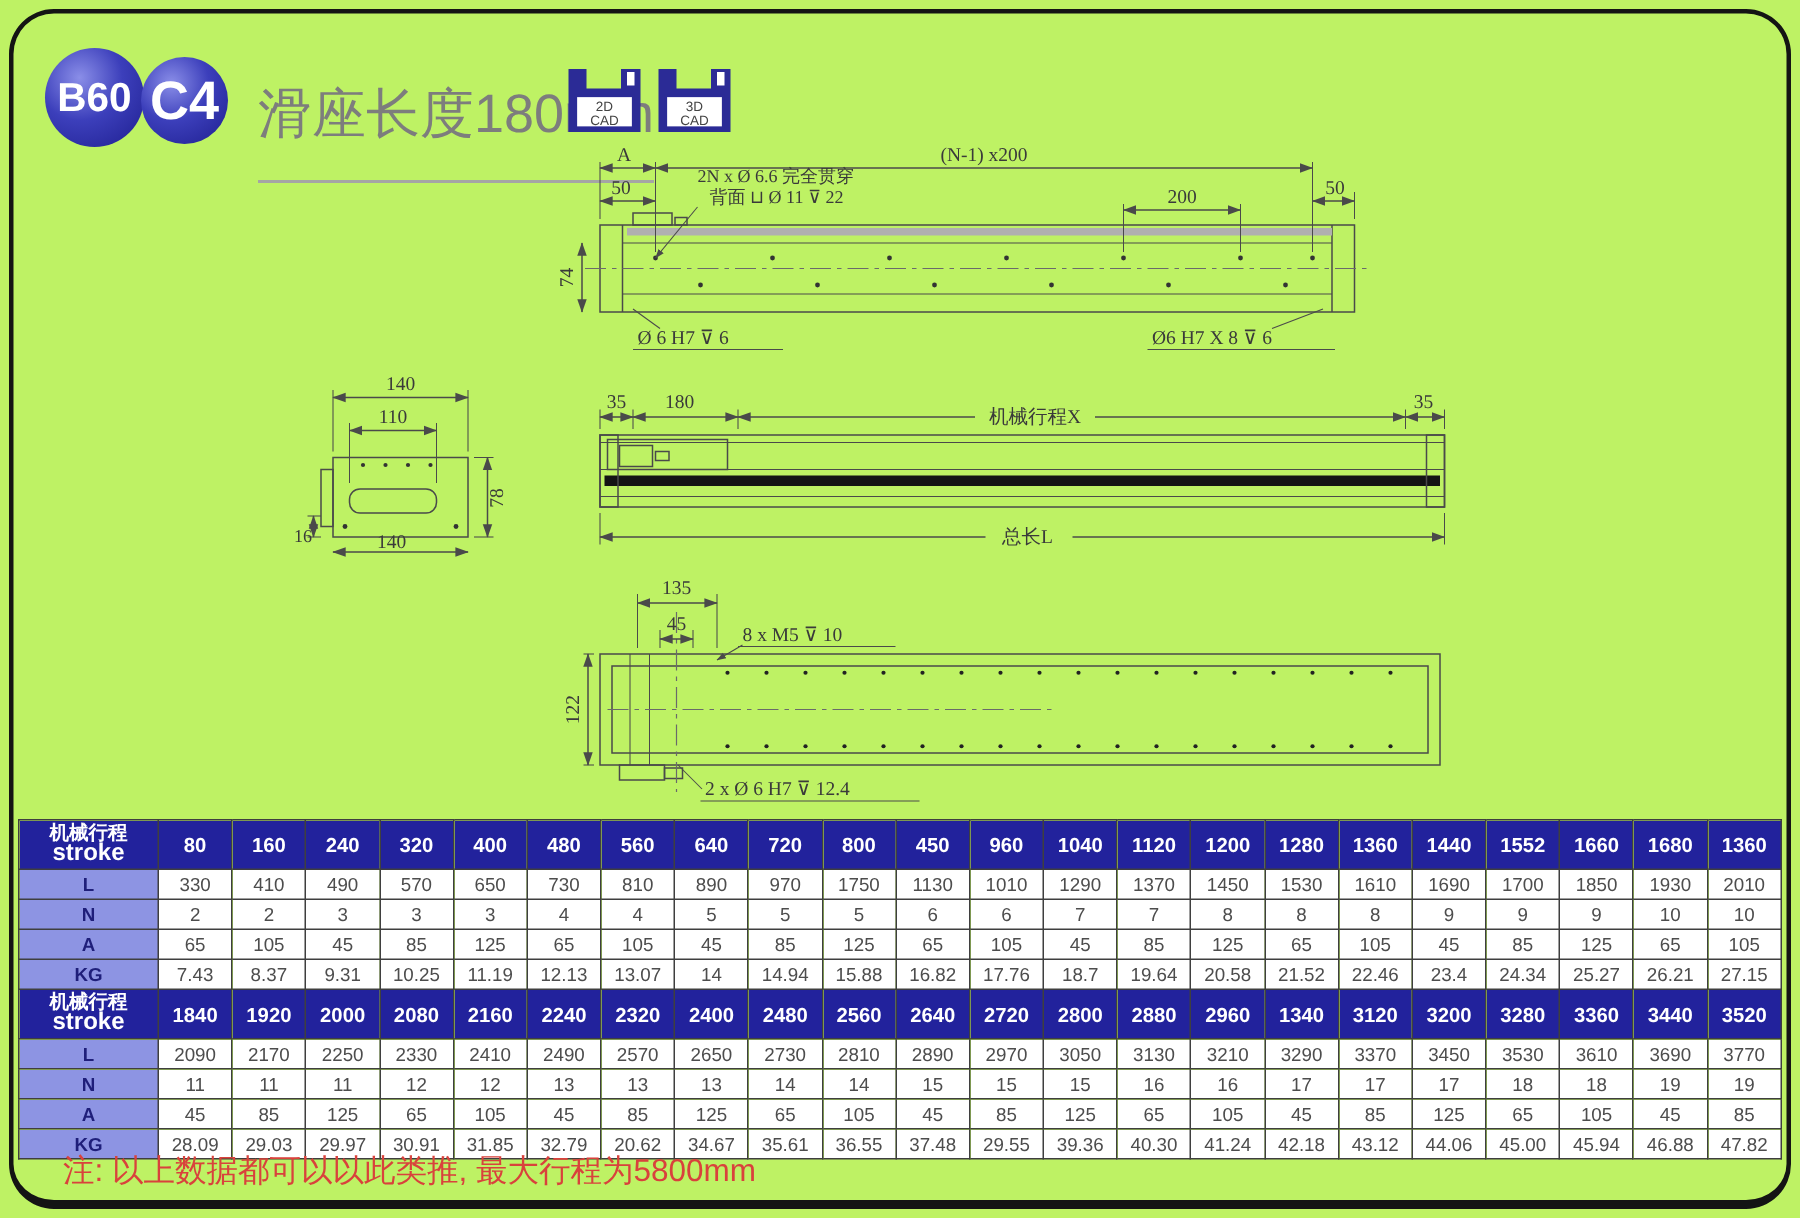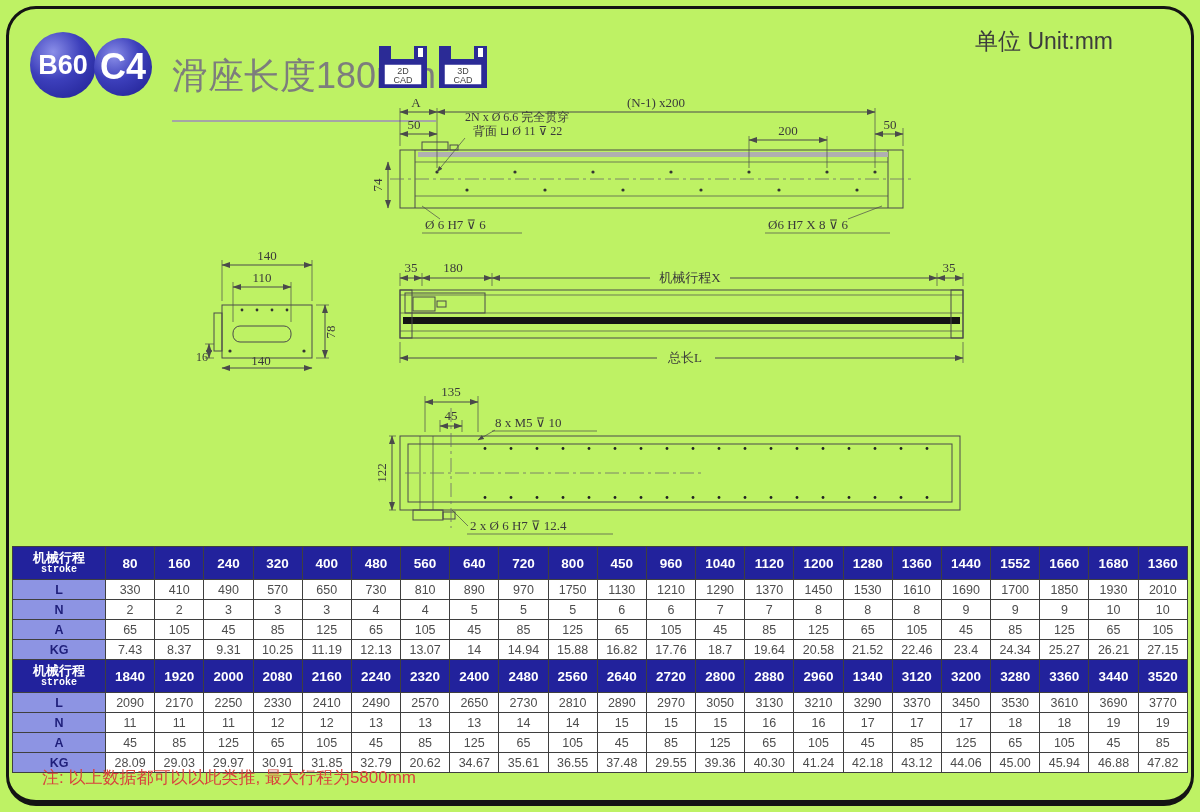--- a/index.html
+++ b/index.html
@@ -29,35 +29,34 @@
   svg.dwg text.sm{font-size:12px;}
   svg.dwg text.mid{text-anchor:middle;}
 
   
   .spec-wrap{position:absolute;left:12px;top:546px;width:1176px;}
   table.spec{border-collapse:collapse;width:100%;table-layout:fixed;border:1px solid #14b8a6;}
   table.spec td{border:1px solid #3f3f3f;text-align:center;font-size:12.5px;color:#4d4d4d;
                 padding:0;height:19px;white-space:nowrap;overflow:hidden;background:#fff;}
   table.spec tr.hdr td{background:#22229c;color:#ffffff;font-weight:bold;font-size:13.5px;height:32px;}
   table.spec td.lblh{width:92px;line-height:1.05;}
-  table.spec td.lblh .l1{font-size:13px;} table.spec td.lblh .l2{font-size:10px;font-family:Liberation Mono, monospace;}
+  table.spec td.lblh .l1{font-size:13px;} table.spec td.lblh .l2{font-size:16px;}
   table.spec td.lbl{background:#8d94e3;color:#1f1f7a;font-weight:bold;font-size:12.5px;}
 
-  .note{position:absolute;left:42px;top:766px;font-size:17px;color:#d9423c;}
+  .note{position:absolute;left:42px;top:766px;font-size:21px;color:#d9423c;}
 </style>
 </head>
 <body>
 
 <div class="page">
   <div class="frame"></div>
 
   <div class="badge b1">B60</div>
   <div class="badge b2">C4</div>
   <div class="subtitle">滑座长度180mm</div>
-  <div class="unit">单位 Unit:mm</div>
 
   <svg class="cadicon c2d" width="52" height="46" viewBox="0 0 52 46">
     <path d="M2 2 H14 V15 H37 V2 H50 V44 H2 Z" fill="#2b2b96"></path>
     <rect x="41" y="4" width="5" height="9" fill="#ffffff"></rect>
     <rect x="7" y="20" width="38" height="21" fill="#ffffff" stroke="#2b2b96" stroke-width="1.5"></rect>
     <text x="26" y="30" text-anchor="middle" font-size="9" fill="#444" font-family="Liberation Sans, sans-serif">2D</text>
     <text x="26" y="39" text-anchor="middle" font-size="9" fill="#444" font-family="Liberation Sans, sans-serif">CAD</text>
   </svg>
   <svg class="cadicon c3d" width="52" height="46" viewBox="0 0 52 46">
     <path d="M2 2 H14 V15 H37 V2 H50 V44 H2 Z" fill="#2b2b96"></path>
@@ -325,21 +324,21 @@
             <td>410</td>
             <td>490</td>
             <td>570</td>
             <td>650</td>
             <td>730</td>
             <td>810</td>
             <td>890</td>
             <td>970</td>
             <td>1750</td>
             <td>1130</td>
-            <td>1210</td>
+            <td>1010</td>
             <td>1290</td>
             <td>1370</td>
             <td>1450</td>
             <td>1530</td>
             <td>1610</td>
             <td>1690</td>
             <td>1700</td>
             <td>1850</td>
             <td>1930</td>
             <td>2010</td>

